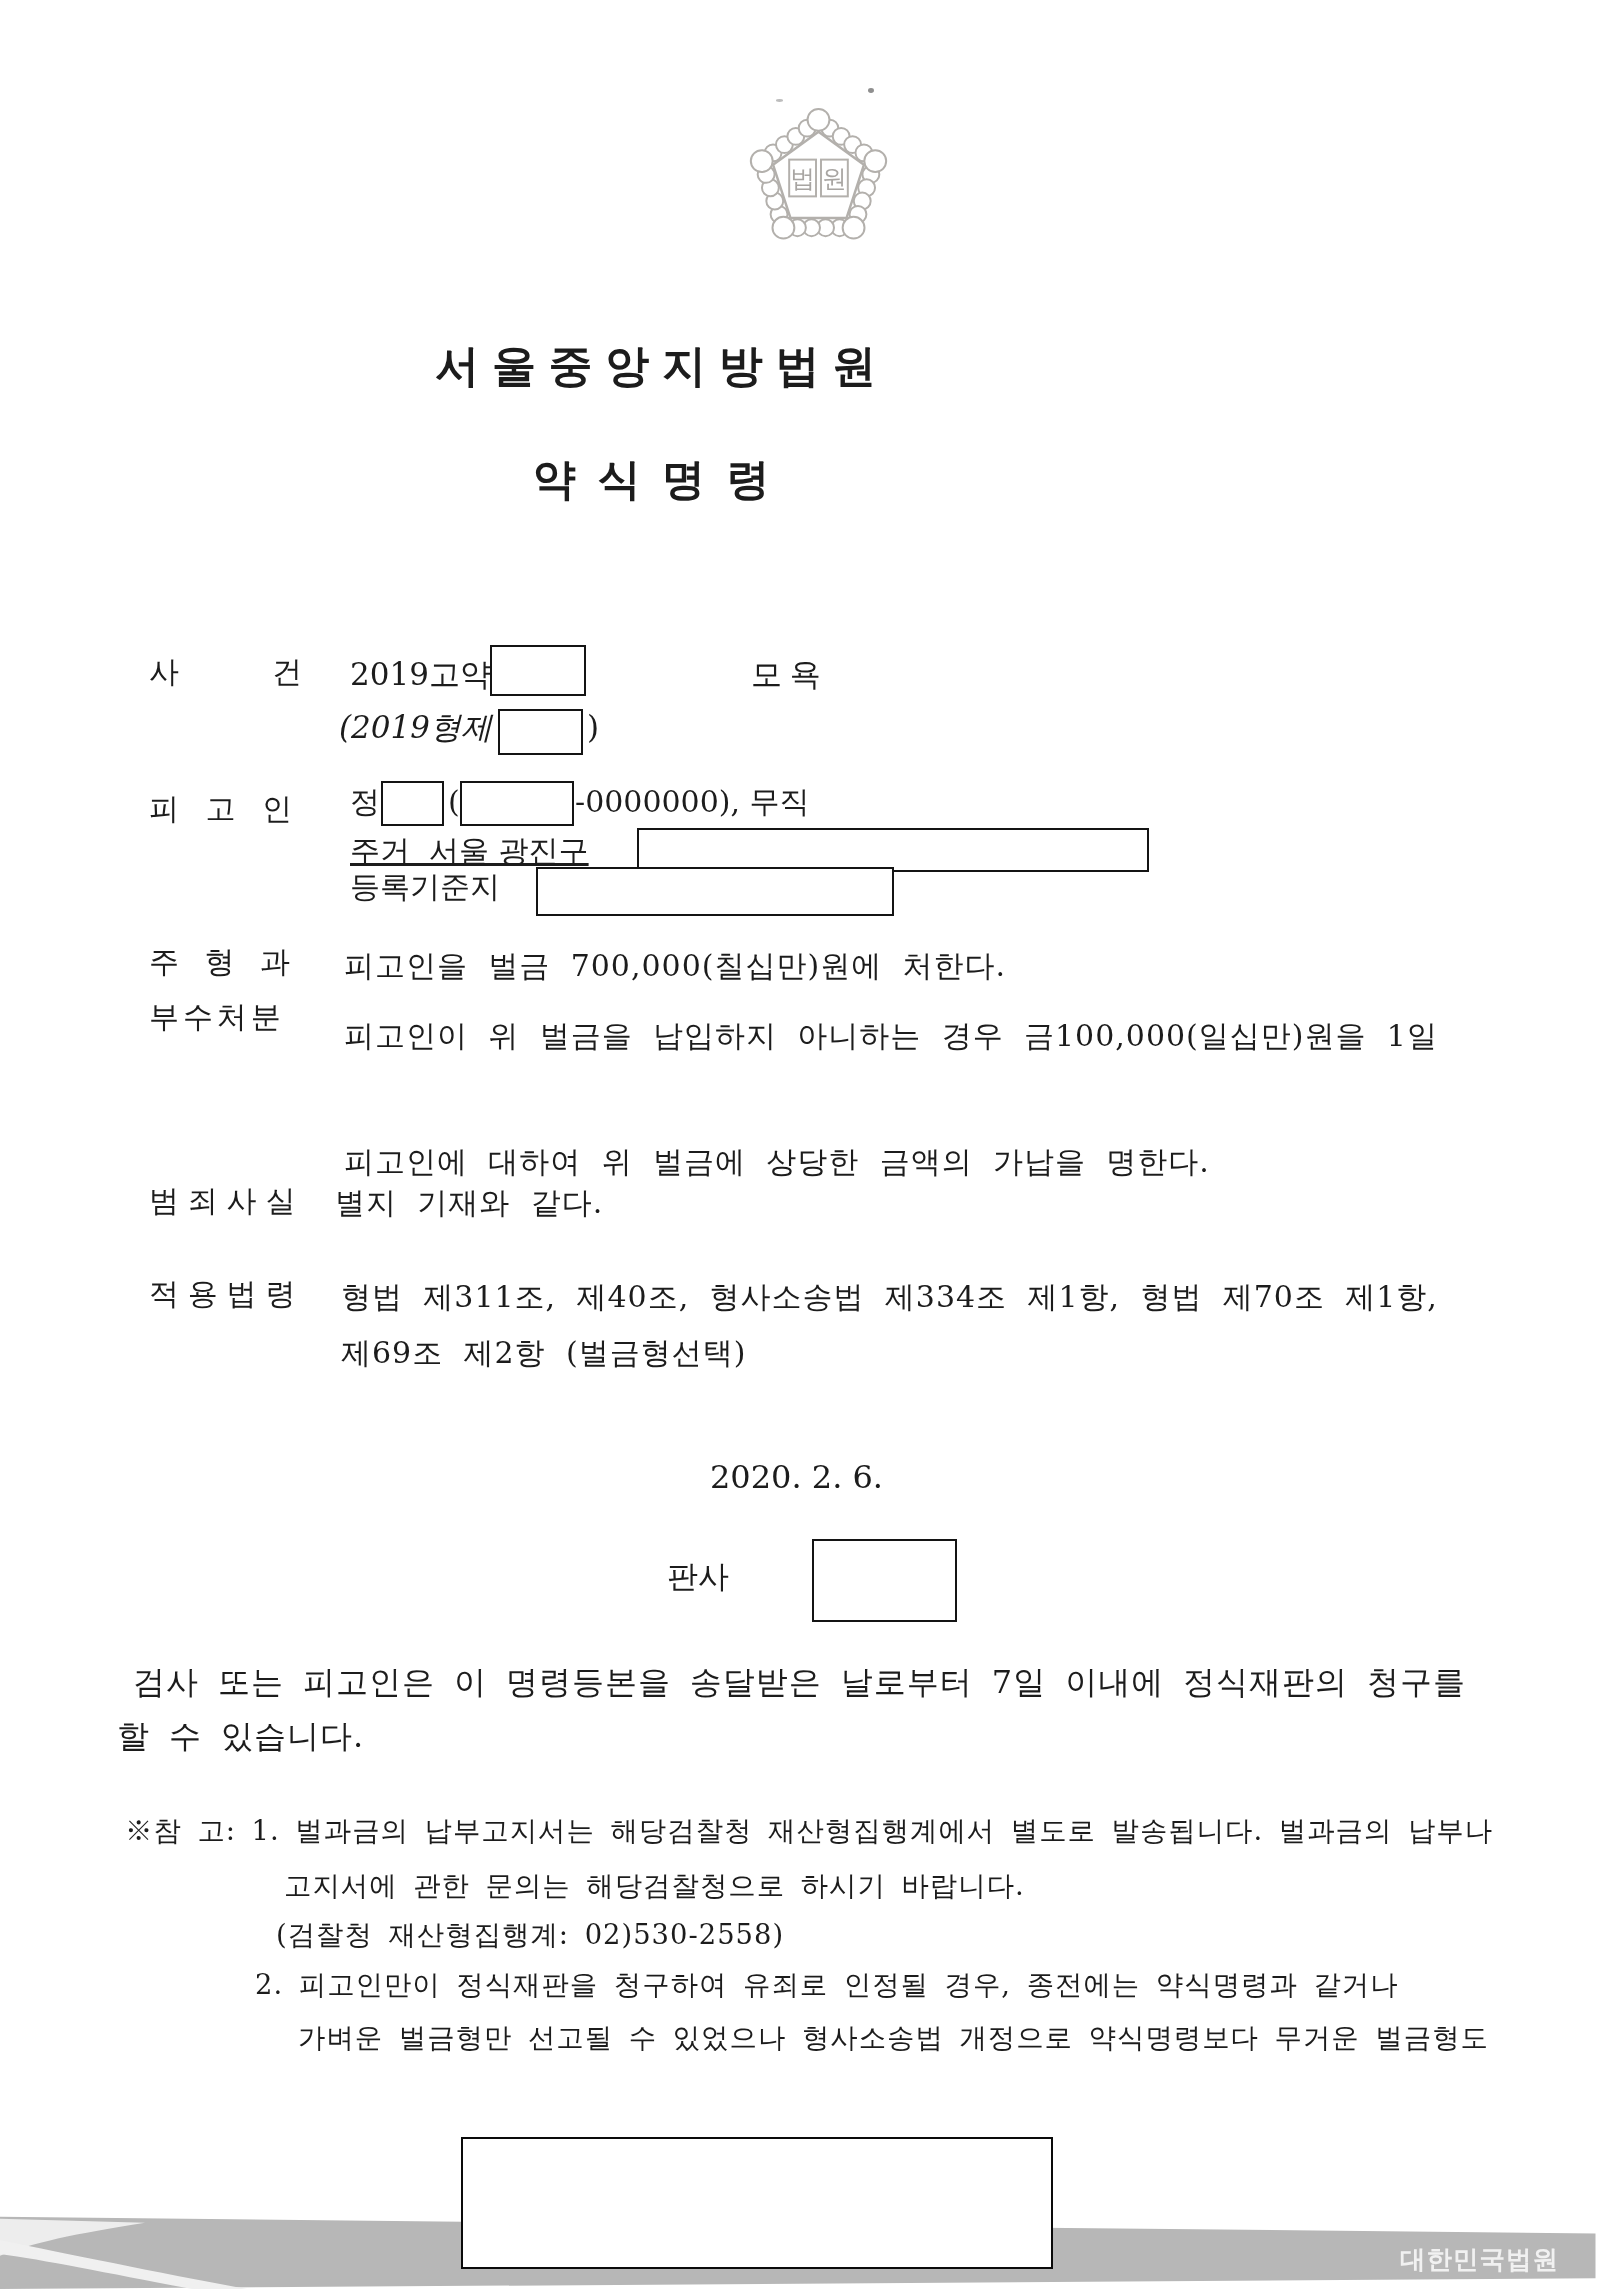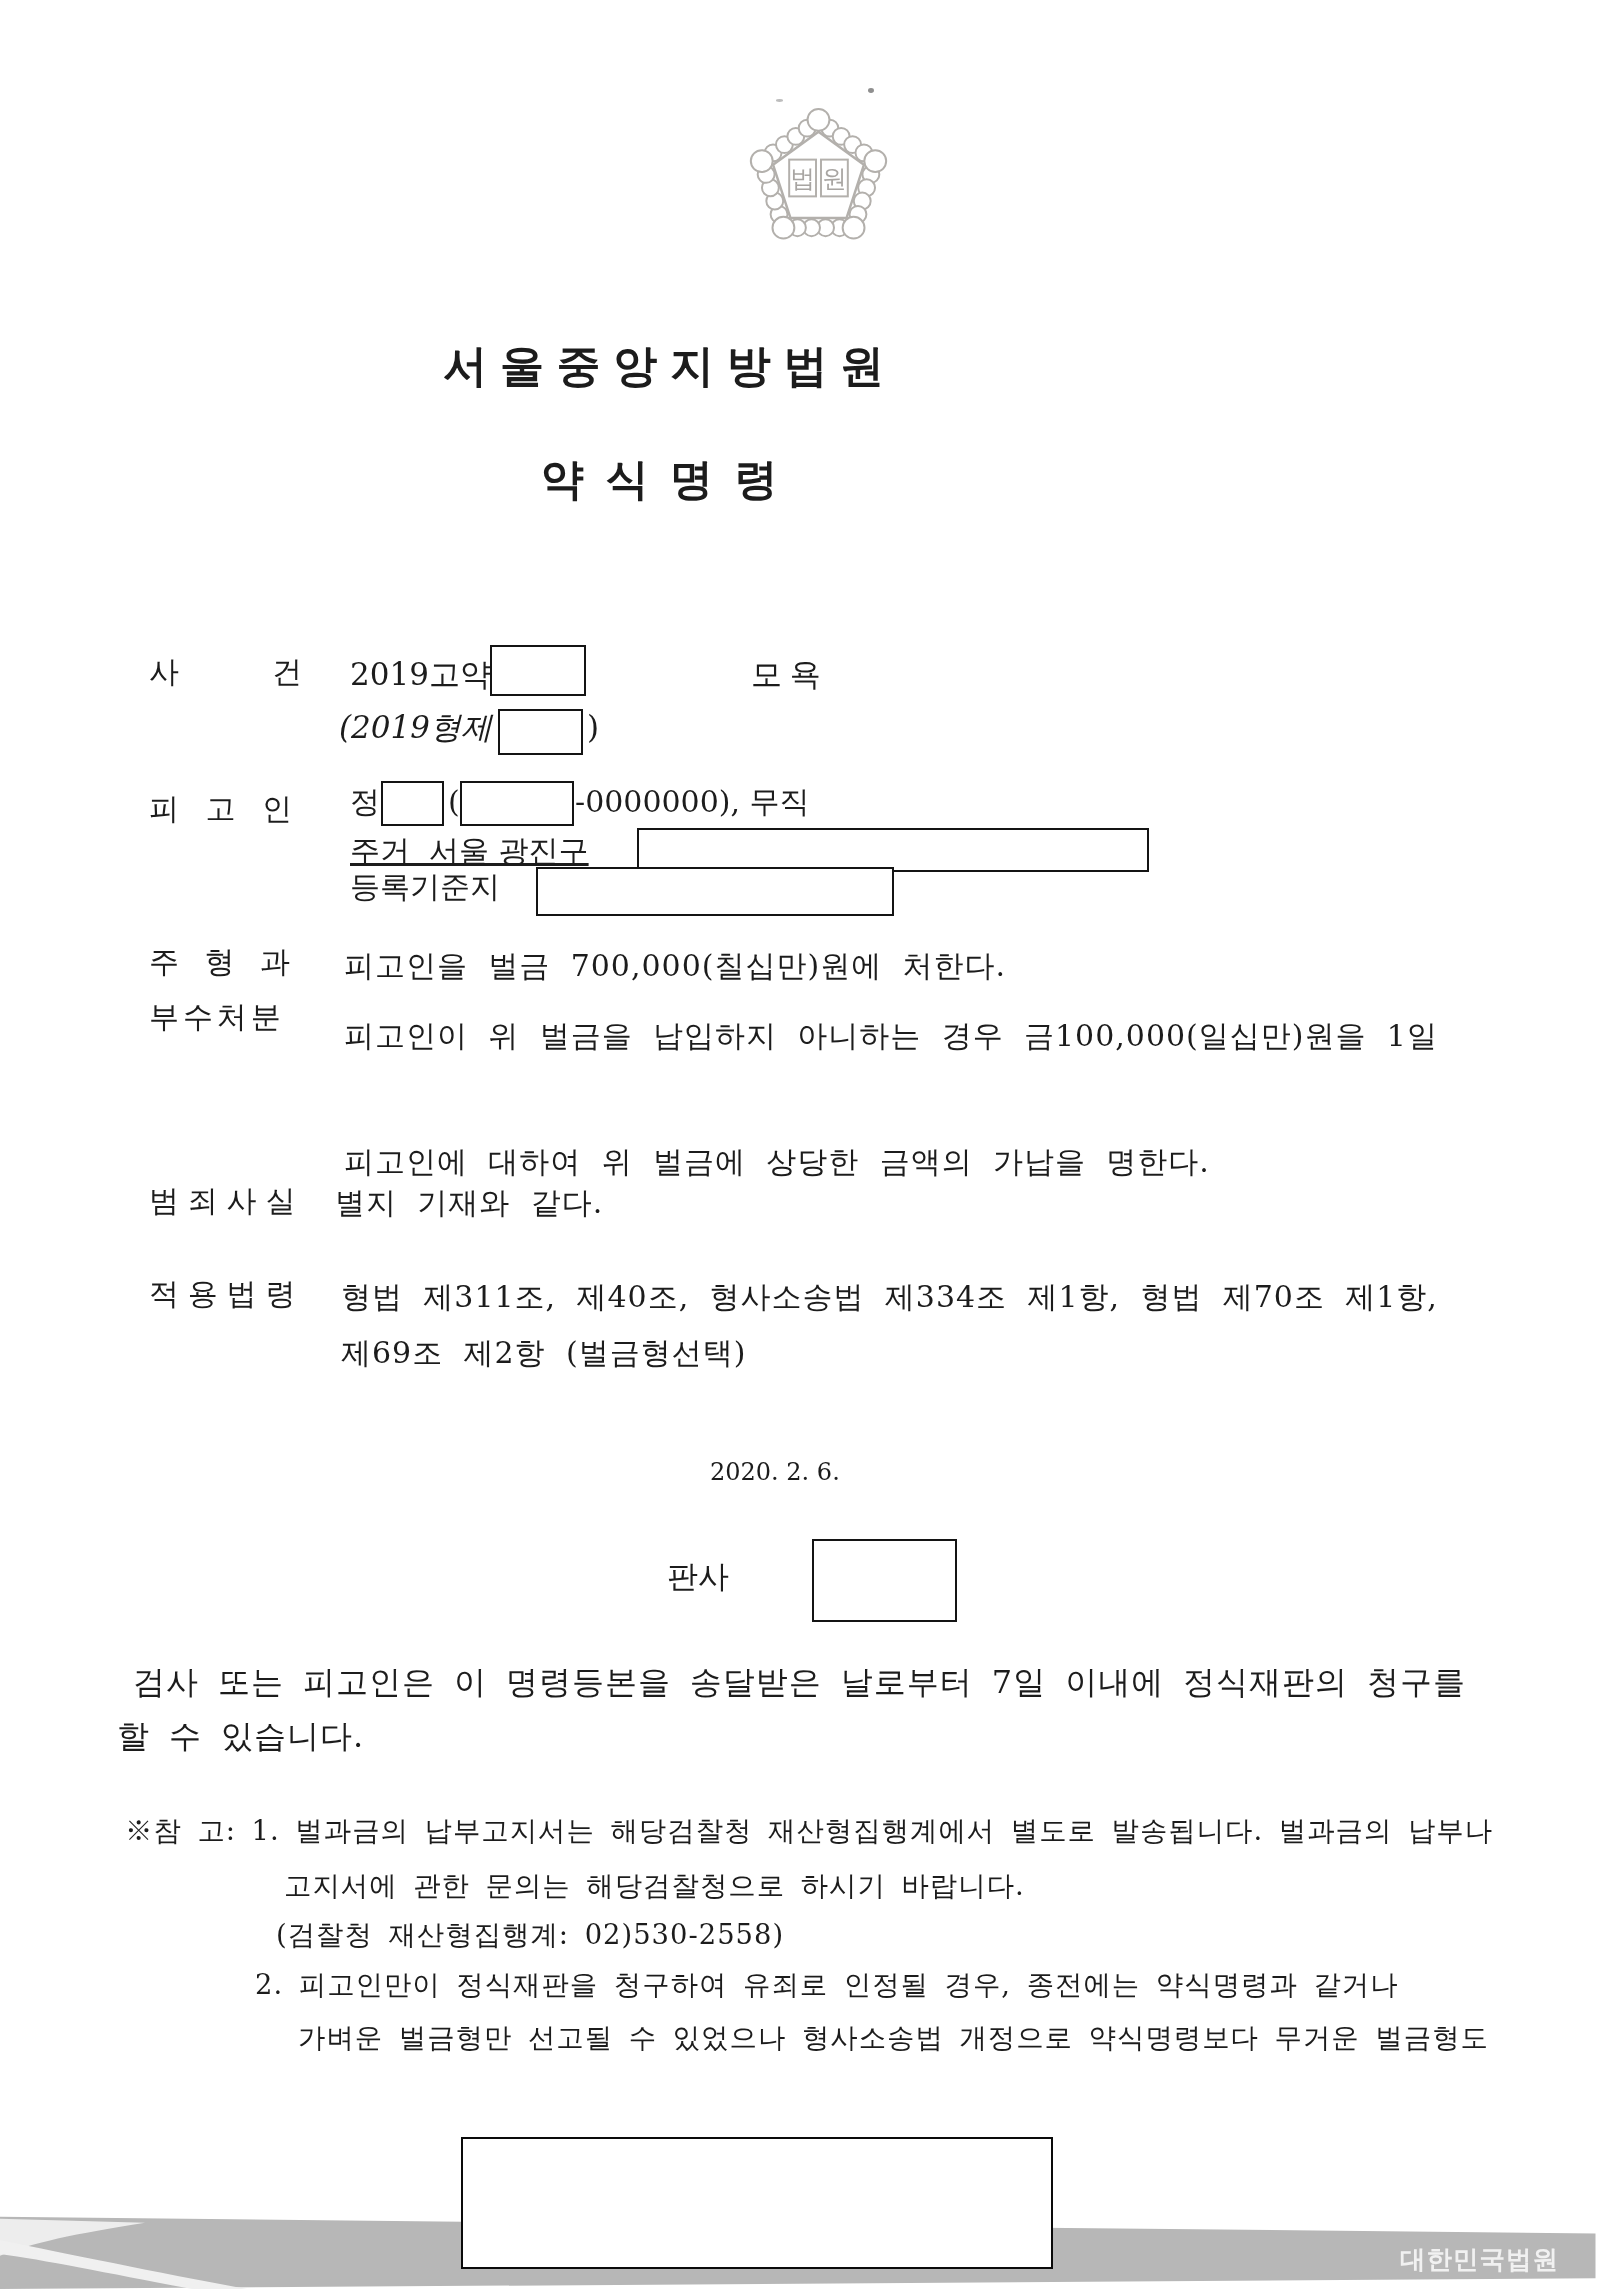--- a/index.html
+++ b/index.html
@@ -1,21 +1,21 @@
 <!DOCTYPE html>
 <html><head>
 <meta charset="utf-8">
 <style>
   html,body{margin:0;padding:0;background:#ffffff;}
   .page{
     position:relative;width:1620px;height:2292px;background:#ffffff;overflow:hidden;
     font-family:"DejaVu Serif","Liberation Serif",serif;color:#1c1c1c;
   }
   .abs{position:absolute;line-height:1.15;white-space:pre;}
-  .center{left:0;width:1324px;text-align:center;padding-left:8px;}
+  .center{left:0;width:1324px;text-align:center;}
   .title-court{top:341px;font-size:44px;letter-spacing:12.7px;font-weight:600;}
   .title-doctype{top:455px;font-size:43px;letter-spacing:21.6px;font-weight:600;}
   .fs31{font-size:30px;}
   .fs32{font-size:31px;}
   .body-line{font-size:30px;letter-spacing:1px;word-spacing:9.8px;}
   .label{font-size:30px;}
   .redact{position:absolute;background:#ffffff;border:2px solid #141414;box-sizing:border-box;z-index:5;}
   .redact-heavy{border-width:2.9px;border-color:#0a0a0a;}
   .seal-svg{position:absolute;left:739px;top:98px;width:159px;height:159px;}
   .seal-svg circle,.seal-svg path,.seal-svg rect{fill:#ffffff;stroke:#b3b0ac;}
@@ -104,21 +104,21 @@
   <div class="abs body-line" style="left:344px;top:1019px;">피고인이 위 벌금을 납입하지 아니하는 경우 금100,000(일십만)원을 1일</div>
   <div class="abs body-line" style="left:344px;top:1145px;">피고인에 대하여 위 벌금에 상당한 금액의 가납을 명한다.</div>
 
   <div class="abs label" style="left:149px;top:1184px;letter-spacing:8.8px;">범죄사실</div>
   <div class="abs body-line" style="left:335px;top:1186px;">별지 기재와 같다.</div>
 
   <div class="abs label" style="left:149px;top:1277px;letter-spacing:8.8px;">적용법령</div>
   <div class="abs body-line" style="left:341px;top:1280px;">형법 제311조, 제40조, 형사소송법 제334조 제1항, 형법 제70조 제1항,</div>
   <div class="abs body-line" style="left:341px;top:1336px;">제69조 제2항 (벌금형선택)</div>
 
-  <div class="abs" style="left:710px;top:1459px;font-size:24px;">2020. 2. 6.</div>
+  <div class="abs" style="left:710px;top:1459px;font-size:32px;">2020. 2. 6.</div>
   <div class="abs fs32" style="left:667px;top:1559px;text-align:right;">판사</div>
   <div class="redact" style="left:812px;top:1539px;width:145px;height:83px;"></div>
 
   <div class="abs notice" style="left:133px;top:1664px;">검사 또는 피고인은 이 명령등본을 송달받은 날로부터 7일 이내에 정식재판의 청구를</div>
   <div class="abs notice" style="left:117px;top:1718px;">할 수 있습니다.</div>
 
   <div class="abs ref" style="left:125px;top:1815px;">※참 고: 1. 벌과금의 납부고지서는 해당검찰청 재산형집행계에서 별도로 발송됩니다. 벌과금의 납부나</div>
   <div class="abs ref" style="left:284px;top:1870px;">고지서에 관한 문의는 해당검찰청으로 하시기 바랍니다.</div>
   <div class="abs ref" style="left:276px;top:1919px;">(검찰청 재산형집행계: 02)530-2558)</div>
   <div class="abs ref" style="left:255px;top:1969px;">2. 피고인만이 정식재판을 청구하여 유죄로 인정될 경우, 종전에는 약식명령과 같거나</div>

